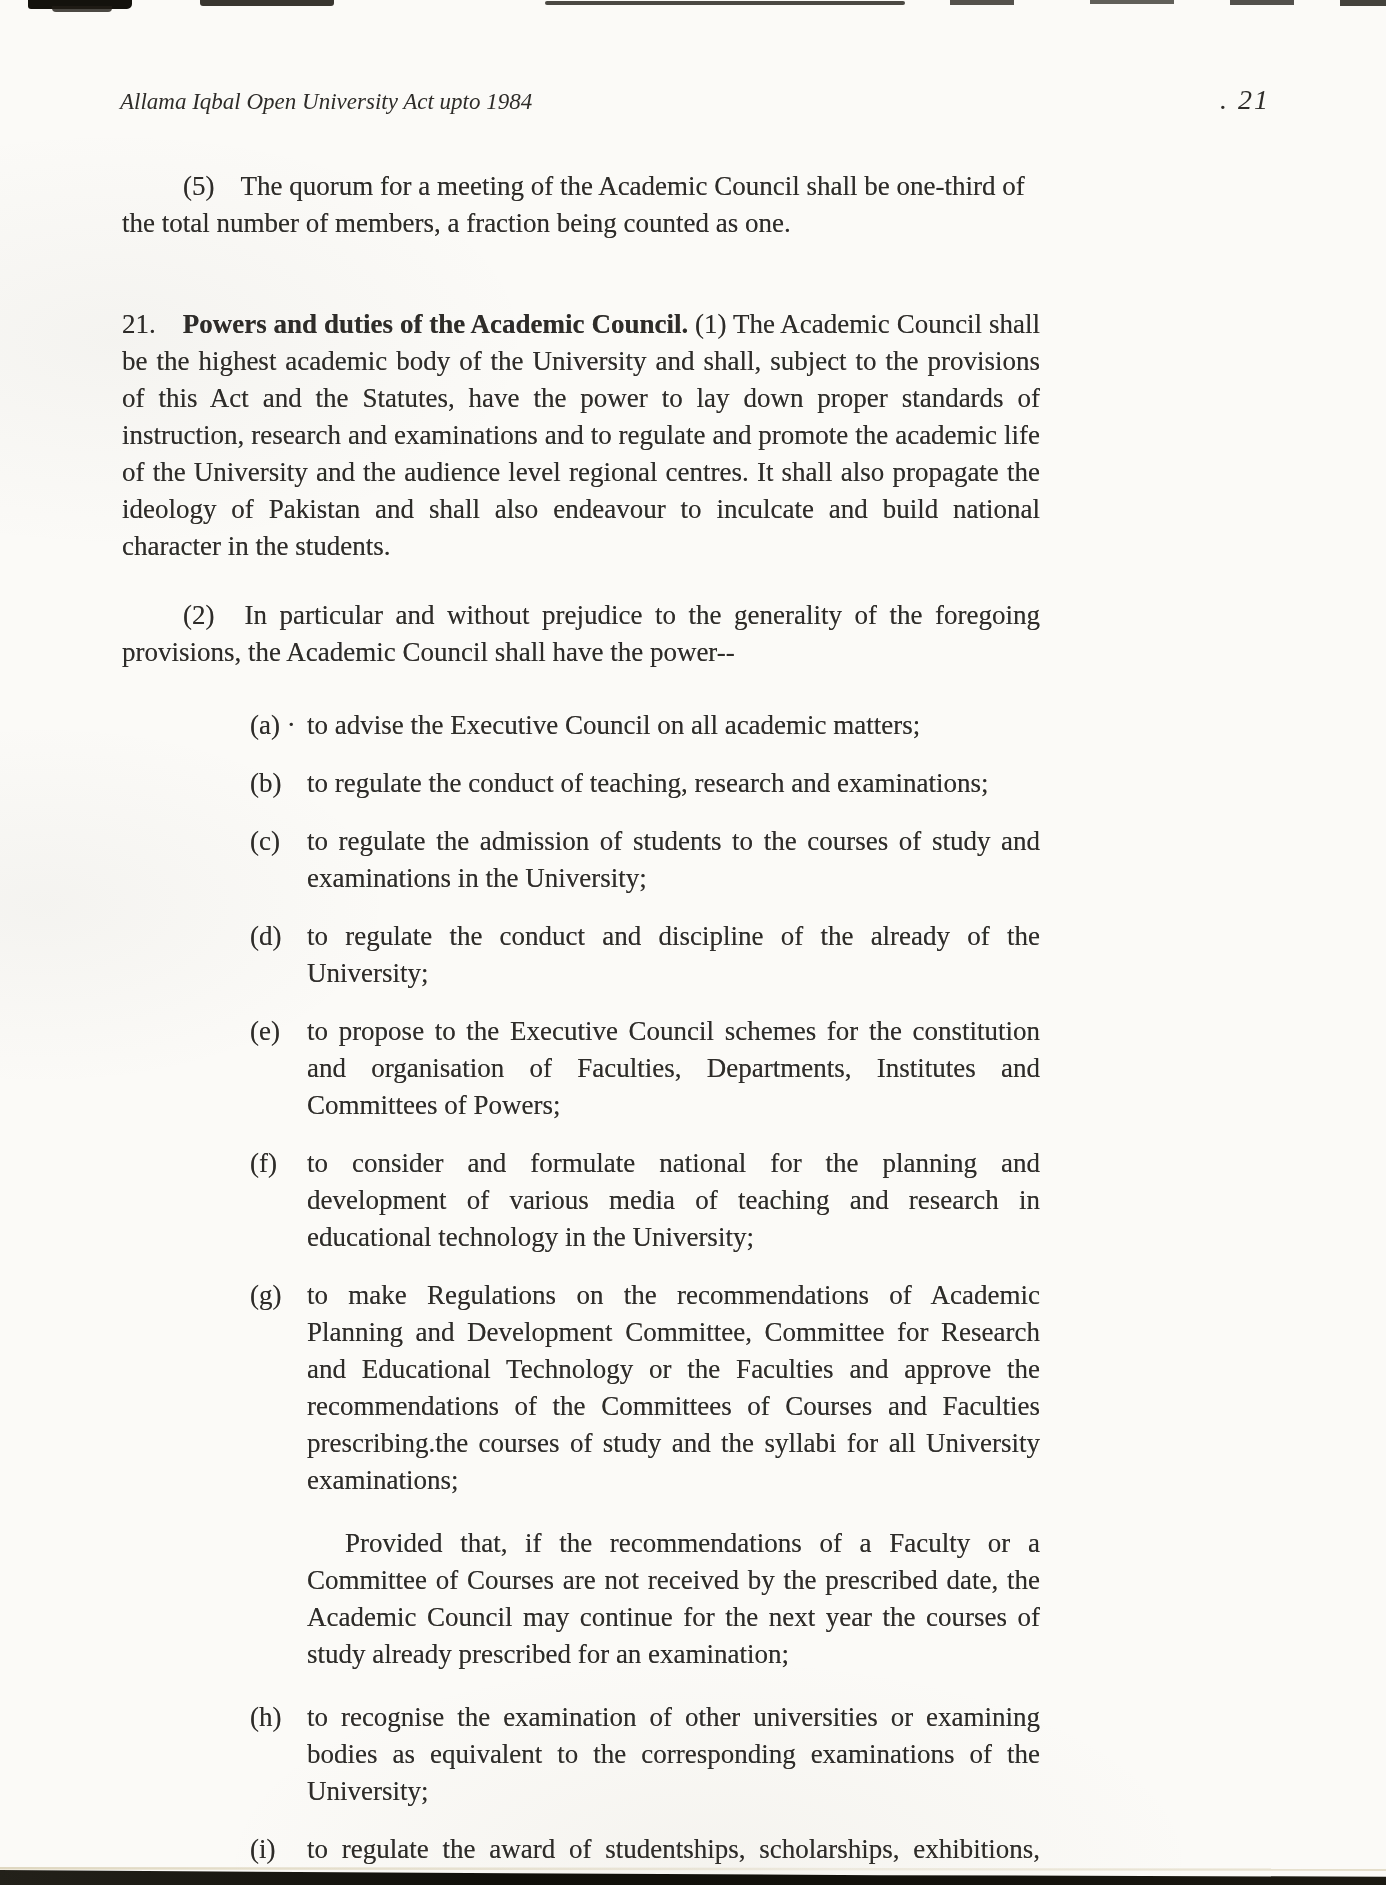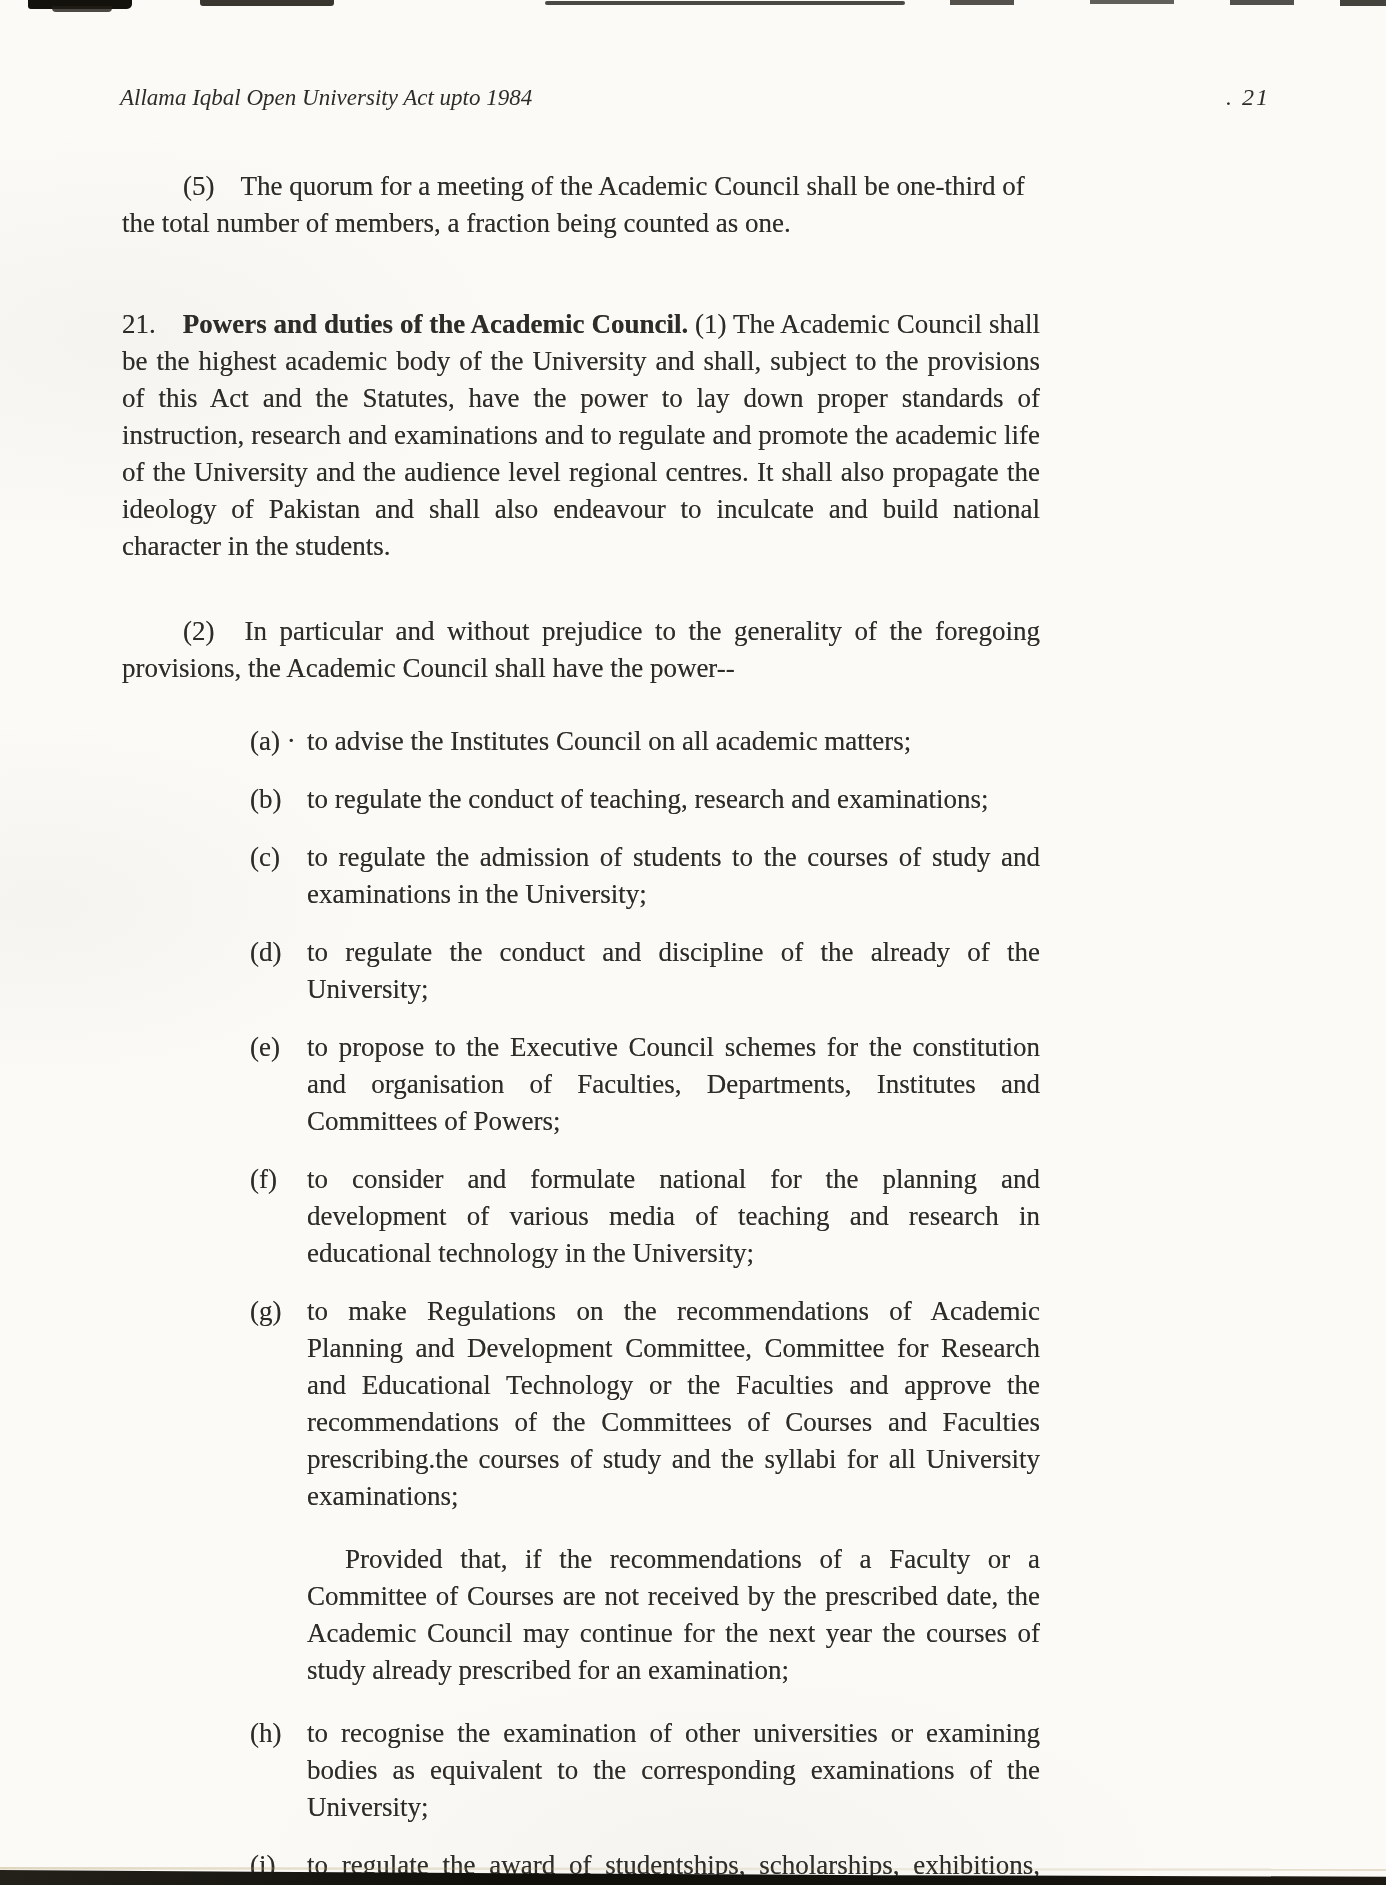--- a/index.html
+++ b/index.html
@@ -15,33 +15,33 @@
     font-family:"Liberation Serif","DejaVu Serif",serif;
     color:#2e2c29;
     overflow:hidden;
     padding-left:32px;
   }
   .hdr {
     position:absolute; top:84px; left:120px; right:148px;
     display:flex; justify-content:space-between; align-items:baseline;
     font-style:italic; font-size:23px;
   }
-  .hdr .pageno { font-size:24px; letter-spacing:2px; }
+  .hdr .pageno { font-size:28px; letter-spacing:2px; }
   .body {
     position:absolute; top:150px; left:122px; width:918px;
     font-size:27px; line-height:37px;
     text-shadow:0 0 0.5px rgba(46,44,41,0.55);
   }
   p { margin:0; }
   .p5 { margin-top:18px; text-indent:61px; }
   .p5 .lbl { margin-right:26px; }
   .s21 { margin-top:64px; text-align:justify; }
   .s21 .secnum { margin-right:27px;margin-top:24px; }
   .s21 .heading { font-weight:700; }
-  .p2 { margin-top:48px; text-indent:61px; text-align:justify; }
+  .p2 { margin-top:32px; text-indent:61px; text-align:justify; }
   .p2 .lbl { margin-right:30px; }
   .clauses { margin-top:36px; margin-left:128px; }
   .clause { display:flex; margin-bottom:21px; }
   .clause .clabel { flex:0 0 57px; }
   .clause .ctext { flex:1; text-align:justify; }
   .proviso {
     margin:26px 0 26px 57px;
     text-indent:38px; text-align:justify;
   }
   
@@ -90,21 +90,21 @@
     <p class="p5"><span class="lbl">(5)</span><span>The quorum for a meeting of the Academic Council shall be one-third of the total number of members, a fraction being counted as one.</span></p>
 
     <p class="s21"><span class="secnum">21.</span><span class="heading">Powers and duties of the Academic Council.</span> <span>(1) The Academic Council shall be the highest academic body of the University and shall, subject to the provisions of this Act and the Statutes, have the power to lay down proper standards of instruction, research and examinations and to regulate and promote the academic life of the University and the audience level regional centres.  It shall also propagate the ideology of Pakistan and shall also endeavour to inculcate and build national character in the students.</span></p>
 
     <p class="p2"><span class="lbl">(2)</span><span>In particular and without prejudice to the generality of the foregoing provisions, the Academic Council shall have the power--</span></p>
 
     <div class="clauses">
 
       <div class="clause">
         <span class="clabel">(a) ·</span>
-        <span class="ctext">to advise the Institutes Council on all academic matters;</span>
+        <span class="ctext">to advise the Executive Council on all academic matters;</span>
       </div>
 
       <div class="clause">
         <span class="clabel">(b)</span>
         <span class="ctext">to regulate the conduct of teaching, research and examinations;</span>
       </div>
 
       <div class="clause">
         <span class="clabel">(c)</span>
         <span class="ctext">to regulate the admission of students to the courses of study and examinations in the University;</span>

